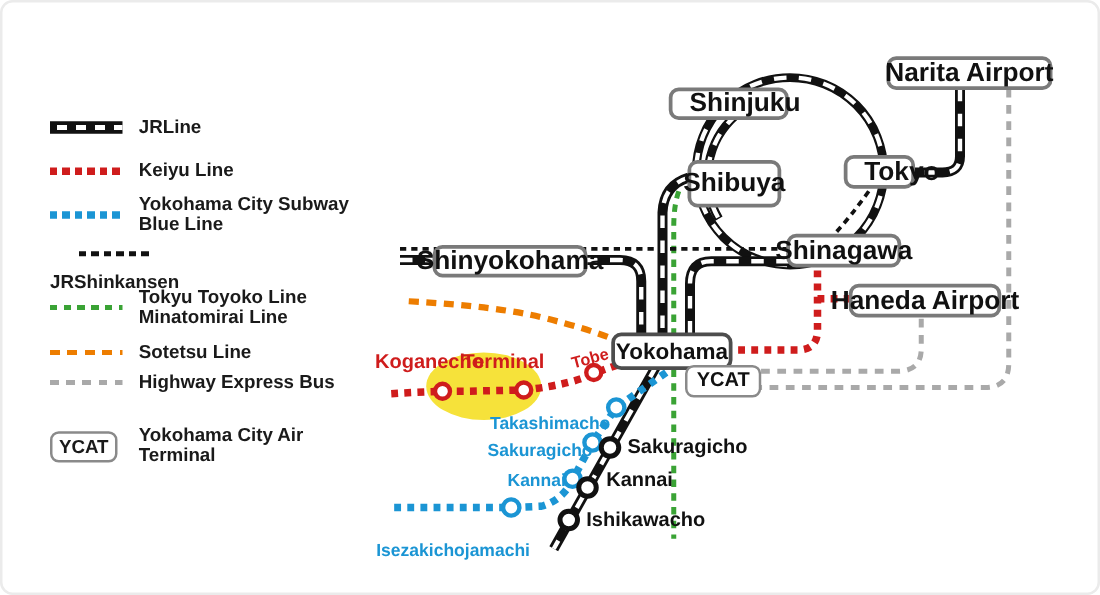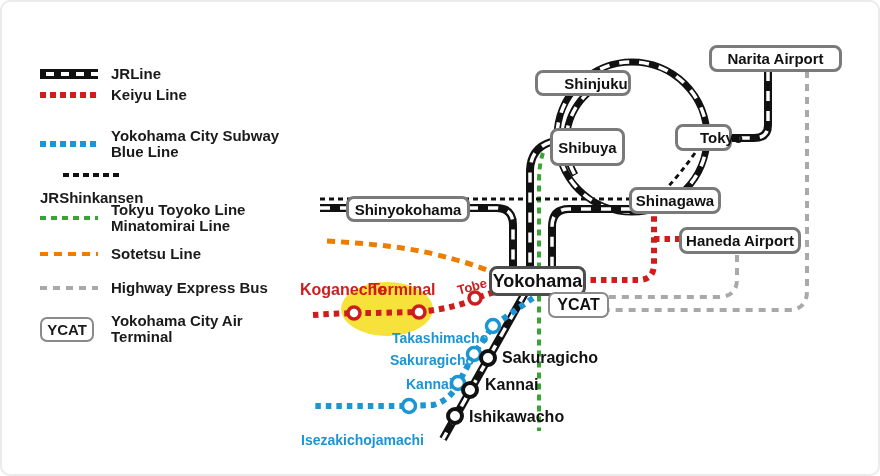--- a/index.html
+++ b/index.html
@@ -2,21 +2,21 @@
 <html><head>
 <meta charset="utf-8">
 <style>
   html,body{margin:0;padding:0;background:#fff;}
   .frame{
     position:relative;width:880px;height:476px;box-sizing:border-box;
     background:#fff;border:2px solid #ebebeb;border-radius:10px;overflow:hidden;
     font-family:"Liberation Sans",sans-serif;color:#1a1a1a;
   }
   
-  .lrow{position:absolute;left:38px;display:flex;align-items:center;gap:13px;}
+  .lrow{position:absolute;left:38px;display:flex;align-items:center;gap:13px;margin-top:28px;}
   .sample{width:58px;flex:none;}
   .llabel{font-size:15px;font-weight:bold;line-height:16px;white-space:nowrap;color:#1a1a1a;}
   .s-jr{height:10px;background:#111;}
   .s-jr-inner{height:4px;margin-top:3px;background:repeating-linear-gradient(90deg,transparent 0 6px,#fff 6px 14px,transparent 14px 15px);}
   .s-keiyu{height:6px;background:repeating-linear-gradient(90deg,#cf1c1c 0 6px,transparent 6px 10px);}
   .s-subway{height:6px;background:repeating-linear-gradient(90deg,#1b95d4 0 6px,transparent 6px 10px);}
   .s-shink{height:4px;background:repeating-linear-gradient(90deg,#111 0 6px,transparent 6px 10px);}
   .s-tokyu{height:4px;background:repeating-linear-gradient(90deg,#3aa335 0 6px,transparent 6px 11px);}
   .s-sotetsu{height:4px;background:repeating-linear-gradient(90deg,#ed7d00 0 8px,transparent 8px 14px);}
   .s-highway{height:4px;background:repeating-linear-gradient(90deg,#a9a9a9 0 7px,transparent 7px 13px);}
@@ -31,21 +31,21 @@
   .keiyu{fill:none;stroke:#cf1c1c;stroke-width:6;stroke-dasharray:5.5 5;}
   .subway{fill:none;stroke:#1b95d4;stroke-width:6;stroke-dasharray:5.5 5;}
   .tokyu{fill:none;stroke:#3aa335;stroke-width:4;stroke-dasharray:6 5;}
   .sotetsu{fill:none;stroke:#ed7d00;stroke-width:5;stroke-dasharray:8 6;}
   .highway{fill:none;stroke:#a9a9a9;stroke-width:4;stroke-dasharray:7 6;}
   .stc-red{fill:#fff;stroke:#cf1c1c;stroke-width:3.5;}
   .stc-blue{fill:#fff;stroke:#1b95d4;stroke-width:3.5;}
   .stc-black{fill:#fff;stroke:#111;stroke-width:4;}
   
   .st-box{position:absolute;box-sizing:border-box;background:#fff;border:3px solid #7a7a7a;border-radius:8px;
-    display:flex;align-items:center;justify-content:center;font-weight:bold;font-size:15px;color:#111;white-space:nowrap;}
+    display:flex;align-items:center;justify-content:center;font-weight:bold;font-size:21px;color:#111;white-space:nowrap;}
   .st-box.big{border-color:#4d4d4d;font-size:18px;}
   .st-box.ycat{border-color:#8a8a8a;border-width:2.5px;font-size:16px;border-radius:7px;}
   .maplabel{position:absolute;font-weight:bold;white-space:nowrap;}
   .lab-red{color:#cf1c1c;font-size:16px;}
   .lab-red-small{color:#cf1c1c;font-size:13px;transform:rotate(-15deg);}
   .lab-blue{color:#1b95d4;font-size:14px;}
   .lab-black{color:#111;font-size:16px;}
 </style>
 </head>
 <body>
@@ -115,21 +115,21 @@
     </g>
   </svg>
 
   <div>
     <div class="lrow" style="top:64px;">
       <div class="sample s-jr">
           <div class="s-jr-inner"></div>
         </div>
       <div class="llabel">JRLine</div>
     </div>
-    <div class="lrow" style="top:85px;">
+    <div class="lrow" style="top:99px;">
       <div class="sample s-keiyu"></div>
       <div class="llabel">Keiyu Line</div>
     </div>
     <div class="lrow" style="top:126px;">
       <div class="sample s-subway"></div>
       <div class="llabel">
         <div>Yokohama City Subway</div>
         <div>Blue Line</div>
       </div>
     </div>
@@ -141,21 +141,21 @@
       <div class="sample s-tokyu"></div>
       <div class="llabel">
         <div>Tokyu Toyoko Line</div>
         <div>Minatomirai Line</div>
       </div>
     </div>
     <div class="lrow" style="top:244px;">
       <div class="sample s-sotetsu"></div>
       <div class="llabel">Sotetsu Line</div>
     </div>
-    <div class="lrow" style="top:278px;">
+    <div class="lrow" style="top:268px;">
       <div class="sample s-highway"></div>
       <div class="llabel">Highway Express Bus</div>
     </div>
     <div class="lrow" style="top:311px;">
       <div class="sample">
         <div class="s-ycat">YCAT</div>
       </div>
       <div class="llabel">
         <div>Yokohama City Air</div>
         <div>Terminal</div>

